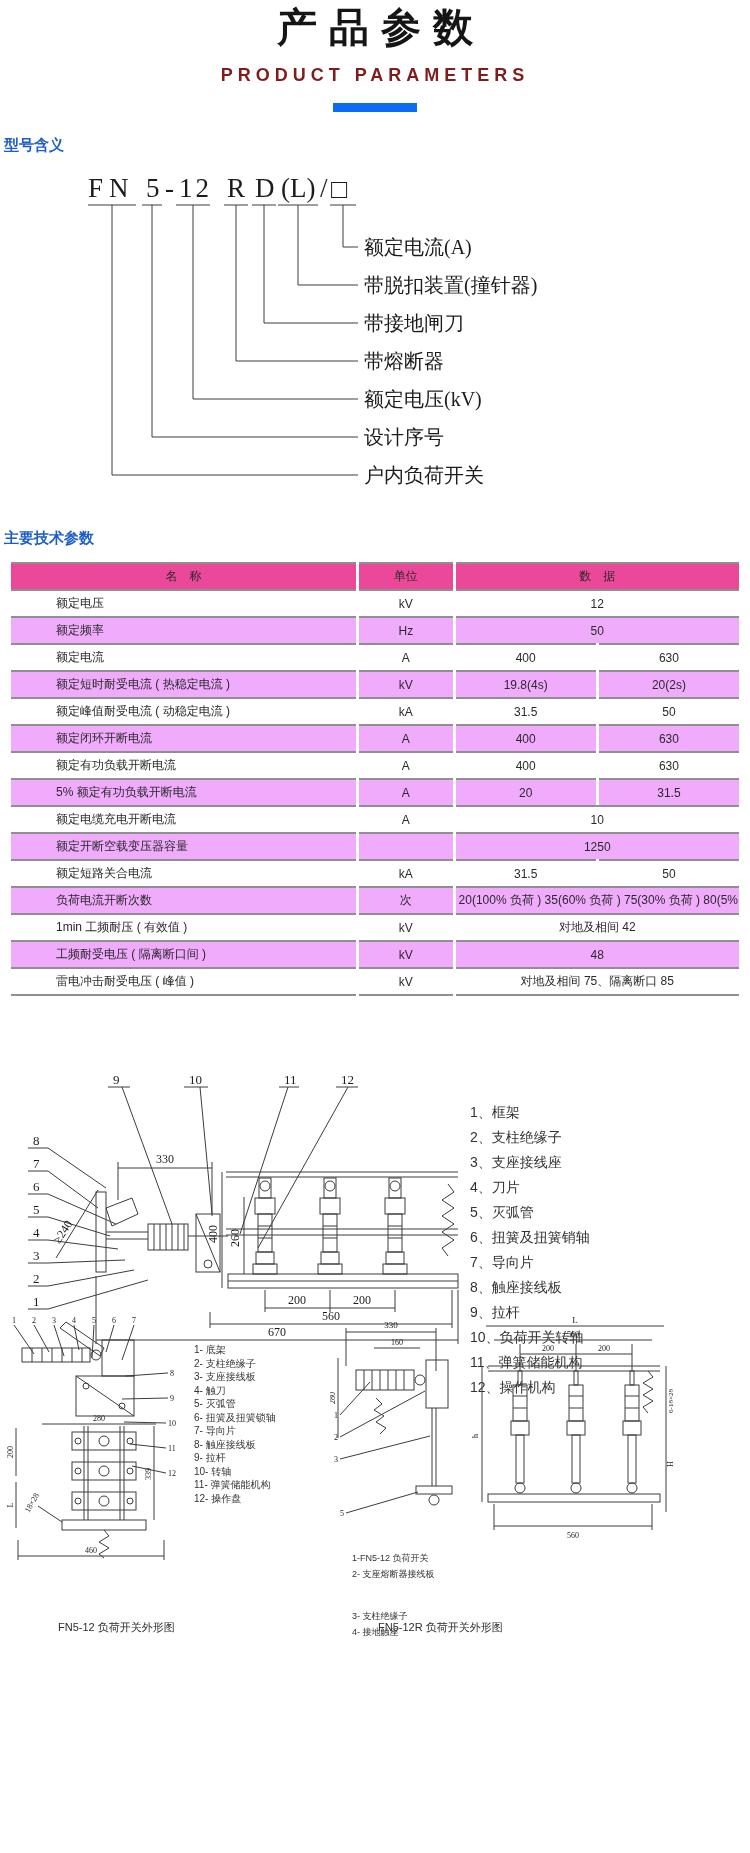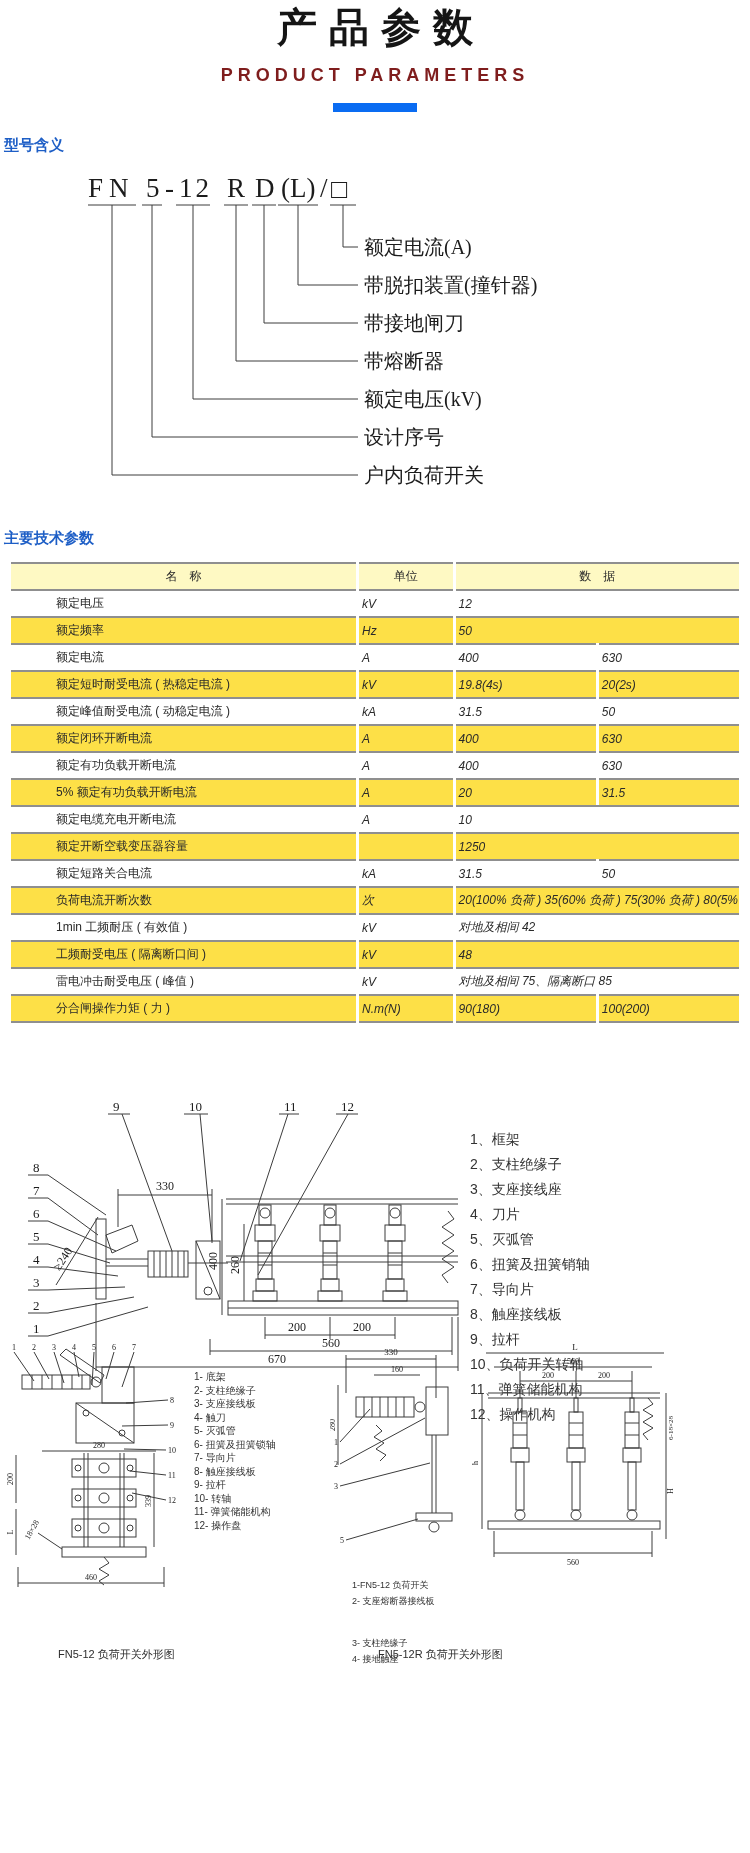--- a/index.html
+++ b/index.html
@@ -31,24 +31,24 @@
   .tbl-wrap { margin:14px 8px 0 8px; }
   table.params {
     width:100%; border-collapse:separate; border-spacing:3px 0;
     font-size:12px; color:#2a2a2a; table-layout:fixed;
   }
   table.params th, table.params td {
     border-top:2px solid #8f8f8f; padding:4px 3px; height:19px;
     font-weight:400; overflow:hidden; white-space:nowrap;
   }
   table.params tr:last-child td { border-bottom:2px solid #8f8f8f; }
-  table.params thead th { background:#fef9c3; text-align:center; font-weight:400; }
+  table.params thead th { background:#ec4899; text-align:center; font-weight:400; }
   table.params td.c-name { text-align:left; padding-left:45px; }
-  table.params td.c-unit, table.params td.c-val { text-align:left;font-style:italic; }
-  table.params tr.alt td { background:#fde047; }
+  table.params td.c-unit, table.params td.c-val { text-align:center; }
+  table.params tr.alt td { background:#f0abfc; }
   
   .figs { position:relative; width:750px; height:650px; margin-top:18px; }
   .fig1-svg { position:absolute; left:0; top:52px; }
   .parts1 {
     position:absolute; left:470px; top:86px; width:210px;
     font-size:14px; line-height:25px; color:#333;
   }
   .fig2-svg { position:absolute; left:4px; top:300px; }
   .parts2 {
     position:absolute; left:194px; top:330px; width:138px;
@@ -221,26 +221,20 @@
         </tr>
         <tr class="alt">
           <td class="c-name">工频耐受电压 ( 隔离断口间 )</td>
           <td class="c-unit">kV</td>
           <td class="c-val" colspan="2">48</td>
         </tr>
         <tr>
           <td class="c-name">雷电冲击耐受电压 ( 峰值 )</td>
           <td class="c-unit">kV</td>
           <td class="c-val" colspan="2">对地及相间 75、隔离断口 85</td>
-        </tr>
-        <tr class="alt">
-          <td class="c-name">分合闸操作力矩 ( 力 )</td>
-          <td class="c-unit">N.m(N)</td>
-          <td class="c-val">90(180)</td>
-          <td class="c-val">100(200)</td>
         </tr>
       </tbody>
   </table>
 </div>
 
 <div class="figs">
 
   <svg class="draw fig1-svg" width="462" height="300" viewBox="0 0 462 300">
 
     <g class="serif" font-size="13">

